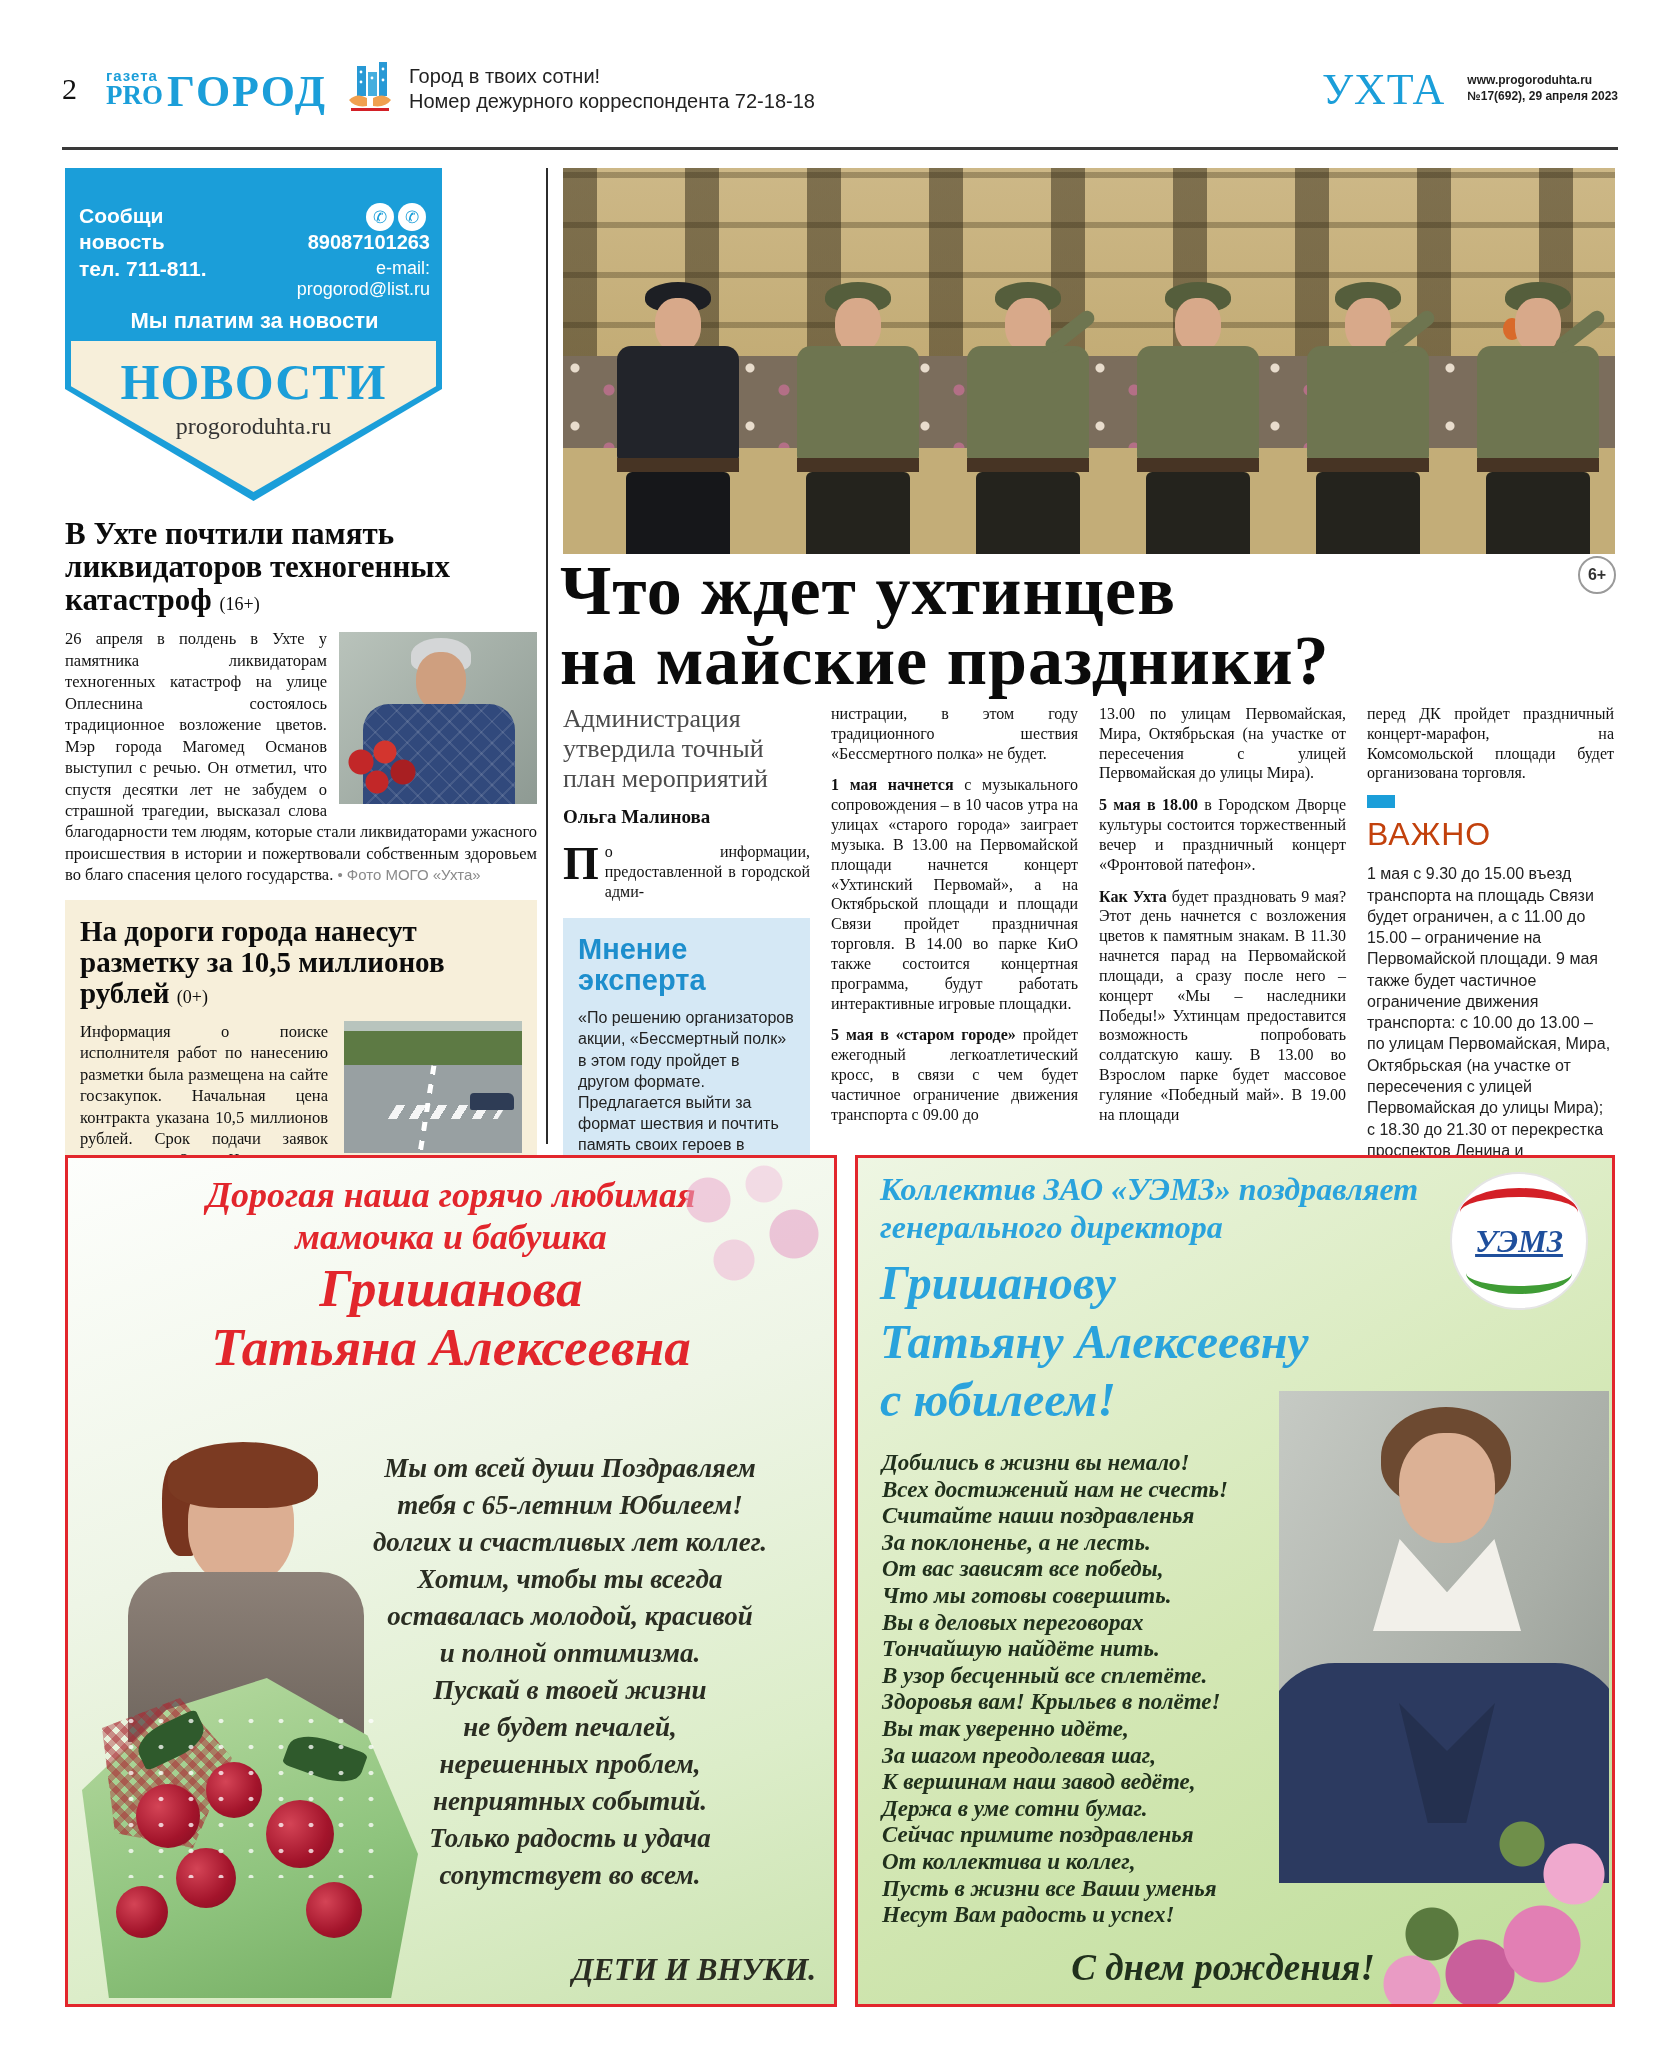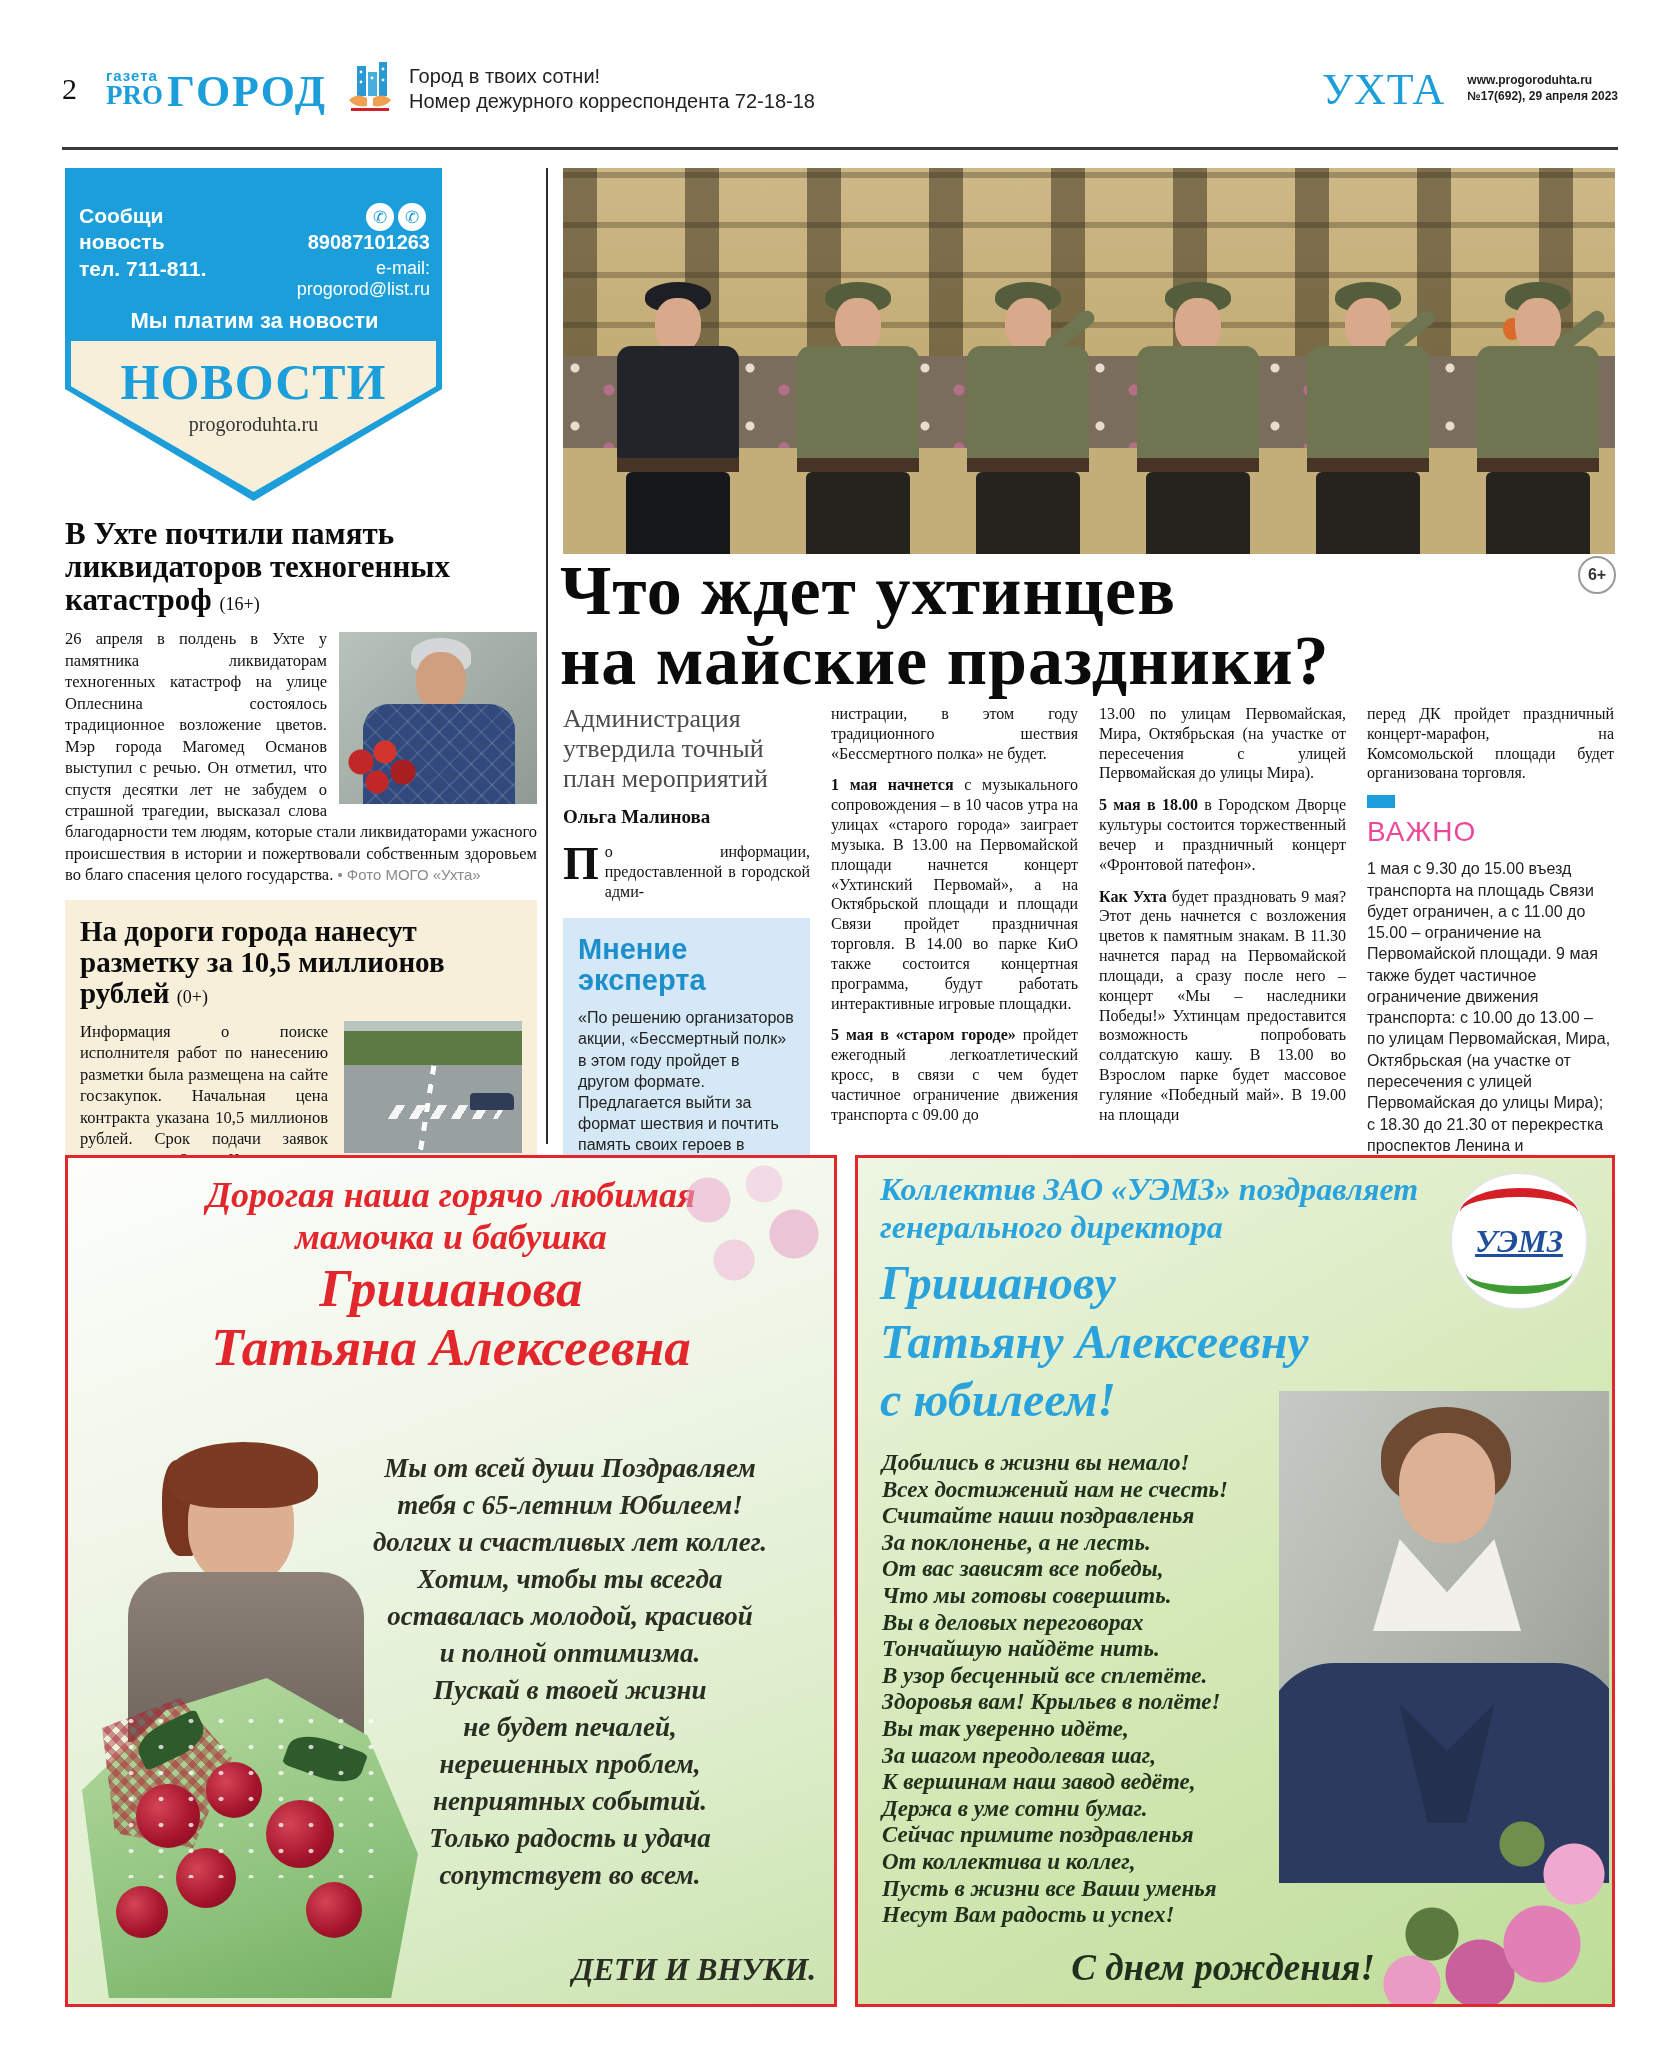--- a/index.html
+++ b/index.html
@@ -33,21 +33,21 @@
   .notify-phone{font-size:20px;font-weight:bold;vertical-align:middle;}
   .notify-email{font-size:18px;margin-top:4px;}
   .notify-pay{text-align:center;font-family:"Liberation Sans",sans-serif;font-weight:bold;font-size:22px;margin-top:8px;}
   .news-banner{position:relative;width:377px;height:160px;margin-top:-1px;}
   .banner-outer{position:absolute;inset:0;background:#1b9ed9;
       clip-path:polygon(0 0,100% 0,100% 30%,50% 100%,0 30%);}
   .banner-inner{position:absolute;left:6px;right:6px;top:0;bottom:9px;background:#f7efda;
       clip-path:polygon(0 0,100% 0,100% 30%,50% 100%,0 30%);}
   .banner-title{position:absolute;left:0;right:0;top:12px;text-align:center;color:#1b9ed9;
       font-size:50px;font-weight:bold;letter-spacing:1px;}
-  .banner-site{position:absolute;left:0;right:0;top:72px;text-align:center;color:#333;font-size:20px;}
+  .banner-site{position:absolute;left:0;right:0;top:72px;text-align:center;color:#333;font-size:24px;}
 
   .art1{margin-top:16px;width:472px;}
   .art-title{font-size:31px;font-weight:bold;line-height:1.07;color:#0c0c0c;width:440px;}
   .age-inline{font-size:18px;font-weight:normal;}
   .art1-body{margin-top:12px;font-size:16.5px;line-height:1.3;text-align:justify;}
   .photo-credit{color:#8a8a8a;font-family:"Liberation Sans",sans-serif;font-size:15px;}
 
   .mayor{float:right;width:198px;height:172px;margin:4px 0 4px 12px;position:relative;overflow:hidden;
          background:linear-gradient(135deg,#b9c3bb,#8e9a93);}
   .mayor .hair{position:absolute;top:6px;left:72px;width:60px;height:34px;background:#d4d6d7;border-radius:50% 50% 30% 30%;}
@@ -110,21 +110,21 @@
   .mcol{width:247px;flex:none;}
   .subtitle{font-size:26px;line-height:1.16;color:#4c4c4c;margin-bottom:12px;}
   .author{font-size:19px;font-weight:bold;margin-bottom:14px;}
   .lead{font-size:16px;line-height:1.25;text-align:justify;}
   .dropcap{float:left;font-size:46px;line-height:.82;padding:3px 6px 0 0;font-weight:bold;}
   .expert-box{margin-top:16px;background:#d5e8f5;padding:16px 15px 18px 15px;box-sizing:border-box;}
   .expert-title{color:#1d8ecd;font-family:"Liberation Sans",sans-serif;font-weight:bold;font-size:29px;line-height:1.05;width:160px;margin-bottom:12px;}
   .expert-body{font-family:"Liberation Sans",sans-serif;font-size:16px;line-height:1.32;color:#222;}
   .mp{font-size:16px;line-height:1.24;text-align:justify;margin:0 0 12px 0;}
   .imp-marker{width:28px;height:13px;background:#1b9ed9;margin:8px 0 8px 0;}
-  .imp-title{font-family:"Liberation Sans",sans-serif;font-size:28px;color:#ec4899;letter-spacing:1px;}
+  .imp-title{font-family:"Liberation Sans",sans-serif;font-size:32px;color:#c2410c;letter-spacing:1px;}
   .imp-body{font-family:"Liberation Sans",sans-serif;font-size:16px;line-height:1.33;margin-top:10px;color:#222;}
 
   
   .ad{position:absolute;top:1155px;height:852px;border:3px solid #e2262c;box-sizing:border-box;overflow:hidden;}
   #ad-left{left:65px;width:772px;background:linear-gradient(160deg,#fdfefc 0%,#eef5e6 40%,#dcedc9 75%,#cbe3b0 100%);}
   #ad-right{left:855px;width:760px;background:linear-gradient(150deg,#eef6e3 0%,#d3e7b4 55%,#bedd99 100%);}
   .adl-intro{text-align:center;color:#e2262c;font-style:italic;font-weight:bold;font-size:36px;line-height:1.18;margin-top:16px;}
   .adl-name{text-align:center;color:#e2262c;font-style:italic;font-weight:bold;font-size:53px;line-height:1.12;}
   .adl-poem{position:absolute;left:244px;top:292px;width:516px;text-align:center;
      font-style:italic;font-weight:bold;font-size:27px;line-height:37px;color:#2a2d22;}

